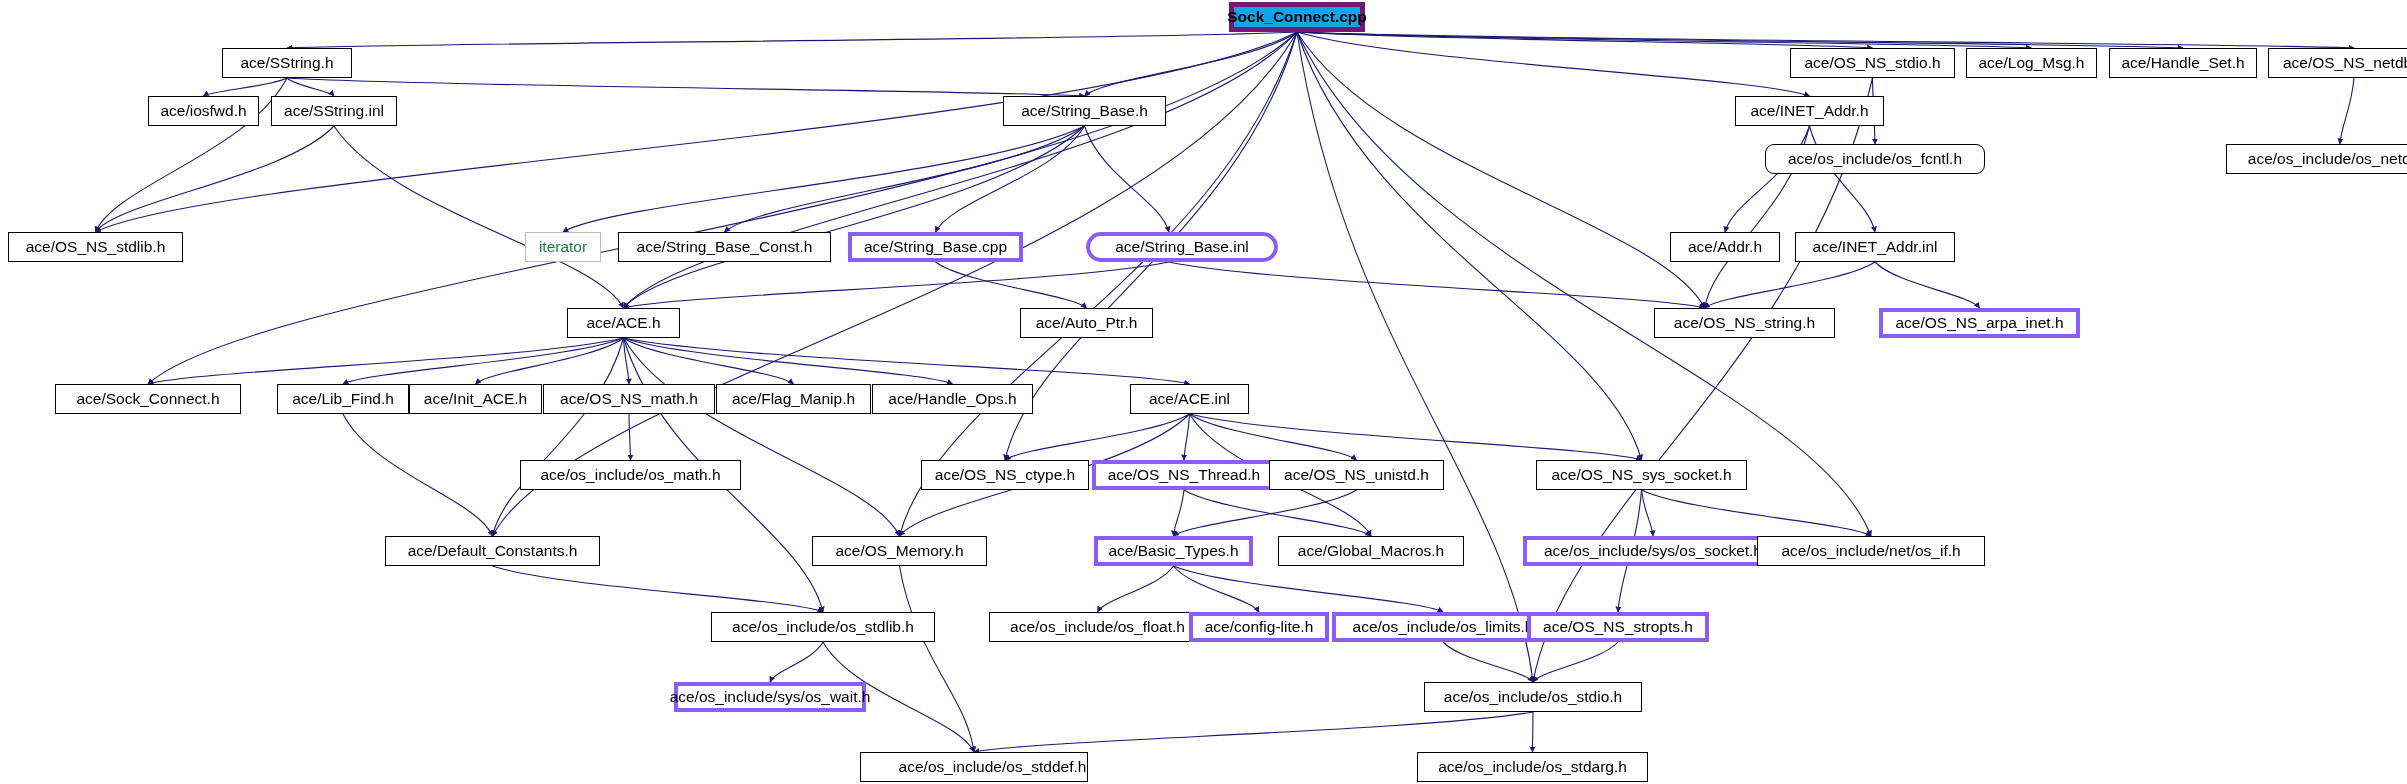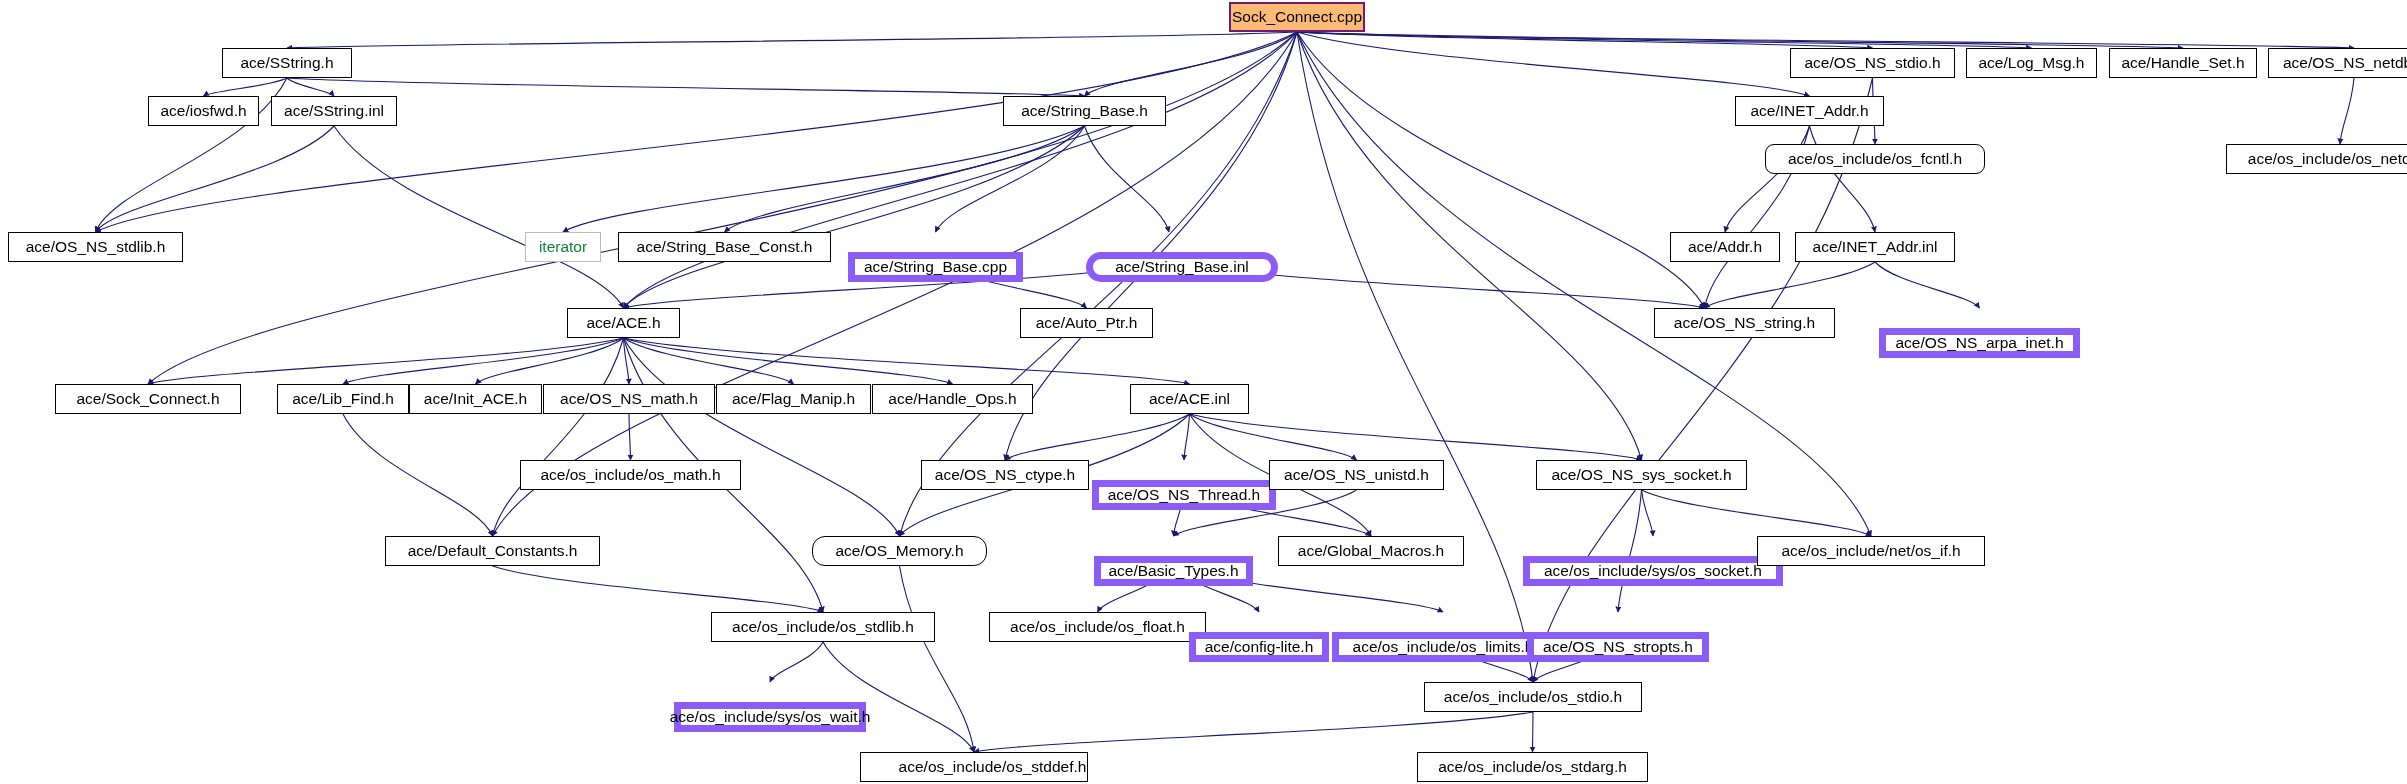--- a/index.html
+++ b/index.html
@@ -23,25 +23,25 @@
     border:1px solid #000000;
     background:#ffffff;
     color:#000000;
     font-size:15.5px;
     line-height:1;
     white-space:nowrap;
     padding:0 7px;
     letter-spacing:0px;
   }
   .node.root{
-    background:#fdba74;
-    border:2px solid #701a75;
-    font-weight:normal;
+    background:#0ea5e9;
+    border:5px solid #701a75;
+    font-weight:bold;
   }
-  .node.red{ border:7px solid #8b5cf6;margin-top:20px; }
+  .node.red{ border:4px solid #8b5cf6; }
   .node.gray{ border:1px solid #bbbbbb; color:#15803d; }
 </style>
 </head>
 <body>
 
 <div id="graph">
   <svg id="edges" xmlns="http://www.w3.org/2000/svg">
     <defs>
       <marker id="arrow" viewBox="0 0 10 10" refX="9" refY="5" markerWidth="5.5" markerHeight="5.5" orient="auto-start-reverse">
         <path d="M 0 0 L 10 5 L 0 10 z" fill="#191970"></path>
@@ -154,21 +154,21 @@
       <div class="node" style="left: 543px; top: 384px; width: 172px;">ace/OS_NS_math.h</div>
       <div class="node" style="left: 716px; top: 384px; width: 155px;">ace/Flag_Manip.h</div>
       <div class="node" style="left: 872px; top: 384px; width: 161px;">ace/Handle_Ops.h</div>
       <div class="node" style="left: 1130px; top: 384px; width: 119px;">ace/ACE.inl</div>
       <div class="node" style="left: 520px; top: 460px; width: 221px;">ace/os_include/os_math.h</div>
       <div class="node" style="left: 921px; top: 460px; width: 168px;">ace/OS_NS_ctype.h</div>
       <div class="node red" style="left: 1092px; top: 460px; width: 184px;">ace/OS_NS_Thread.h</div>
       <div class="node" style="left: 1269px; top: 460px; width: 175px;">ace/OS_NS_unistd.h</div>
       <div class="node" style="left: 1536px; top: 460px; width: 211px;">ace/OS_NS_sys_socket.h</div>
       <div class="node" style="left: 385px; top: 536px; width: 215px;">ace/Default_Constants.h</div>
-      <div class="node" style="left: 812px; top: 536px; width: 175px; border-radius: 13px;">ace/OS_Memory.h</div>
+      <div class="node" style="left: 812px; top: 536px; width: 175px;">ace/OS_Memory.h</div>
       <div class="node red" style="left: 1094px; top: 536px; width: 159px;">ace/Basic_Types.h</div>
       <div class="node" style="left: 1278px; top: 536px; width: 186px;">ace/Global_Macros.h</div>
       <div class="node red" style="left: 1523px; top: 536px; width: 260px;">ace/os_include/sys/os_socket.h</div>
       <div class="node" style="left: 1757px; top: 536px; width: 228px;">ace/os_include/net/os_if.h</div>
       <div class="node" style="left: 711px; top: 612px; width: 224px;">ace/os_include/os_stdlib.h</div>
       <div class="node" style="left: 989px; top: 612px; width: 217px;">ace/os_include/os_float.h</div>
       <div class="node red" style="left: 1189px; top: 612px; width: 140px;">ace/config-lite.h</div>
       <div class="node red" style="left: 1332px; top: 612px; width: 222px;">ace/os_include/os_limits.h</div>
       <div class="node red" style="left: 1527px; top: 612px; width: 182px;">ace/OS_NS_stropts.h</div>
       <div class="node red" style="left: 674px; top: 682px; width: 192px;">ace/os_include/sys/os_wait.h</div>

